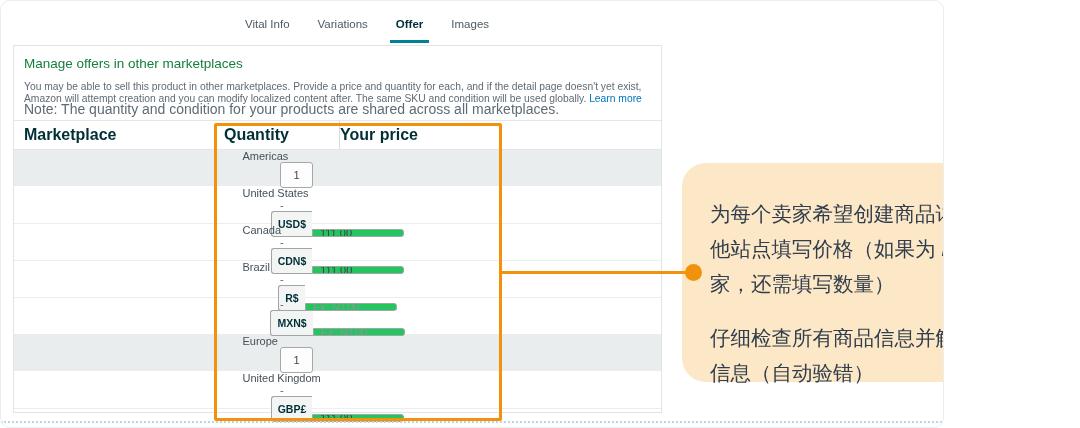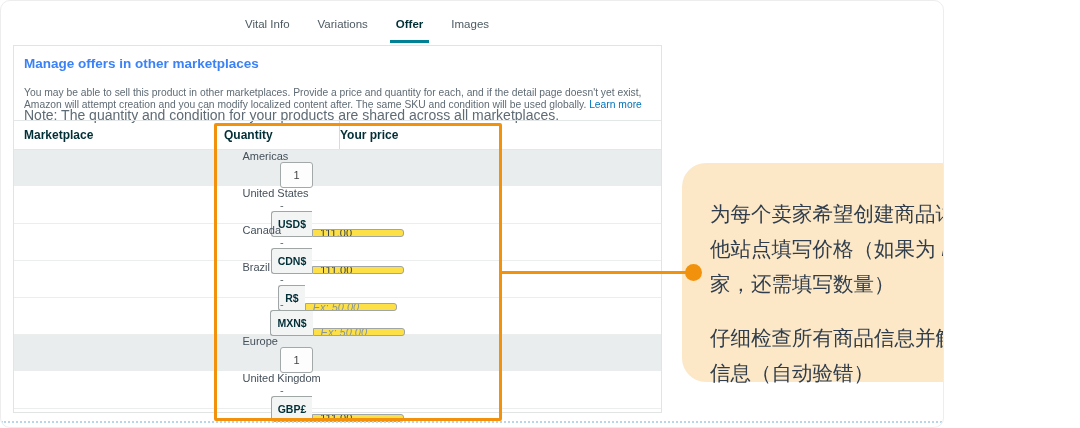--- a/index.html
+++ b/index.html
@@ -20,31 +20,31 @@
     border-bottom:3px solid transparent; cursor:pointer; white-space:nowrap;
   }
   .tab.active{ font-weight:bold; color:#002f36; border-bottom-color:#008296; }
 
   
   .panel{
     position:absolute; left:12px; top:44px; width:649px; height:368px;
     background:#fff; border:1px solid #e0e4e4;
   }
   .panel-head{ padding:10px 12px 0 10px; }
-  .panel-title{ font-size:13.5px; font-weight:bold; color:#3b82f6; margin-bottom:16px; }
+  .panel-title{ font-size:13.5px; font-weight:normal; color:#15803d; margin-bottom:10px; }
   .panel-desc{ font-size:10.3px; line-height:11.5px; color:#5f6b74; }
   .learn-more{ color:#0073bb; text-decoration:none; cursor:pointer;margin-top:28px; }
   .panel-note{ font-size:14px; line-height:11.5px; color:#5f6b74; }
 
   
   .mtable{ position:absolute; left:0; top:74px; right:0; }
   .trow{ display:flex; align-items:center; }
   .thead{
     height:30px; border-top:1px solid #e3e7e7; border-bottom:1px solid #e3e7e7;
-    font-size:12px; font-weight:bold; color:#002f36;
+    font-size:16px; font-weight:bold; color:#002f36;
   }
   .col-market{ width:210px; padding-left:10px; }
   .col-qty{ width:115px; }
   .col-price{ flex:1; }
   .thead .col-price{ border-left:1px solid #d6dbdb; line-height:28px; align-self:stretch; }
   .thead .col-qty{ line-height:28px; }
 
   .brow{ height:37px; font-size:11px; color:#4a545c; border-bottom:1px solid #eceeee;flex-direction:column; }
   .brow.group{ background:#e9eded; border-bottom:1px solid #fff; }
   .mk-label{ color:#44505a; }
@@ -57,21 +57,21 @@
   }
   .price-group{ display:flex; align-items:stretch; height:26px; }
   .cur-prefix{
     display:flex; align-items:center; padding:0 6px;
     border:1px solid #a0a5a5; border-right:none; border-radius:3px 0 0 3px;
     background:#f3f5f5; font-size:10.5px; font-weight:bold; color:#002f36;
     white-space:nowrap;
   }
   .price-input{
     width:92px; border:1px solid #a0a5a5; border-radius:0 3px 3px 0;
-    font-size:11px; color:#3a4248; padding:0 7px; background:#fde047;
+    font-size:11px; color:#3a4248; padding:0 7px; background:#22c55e;
     font-family:inherit;
     margin-top:18px;
   }
   .price-input::placeholder{ font-style:italic; color:#8b9797; opacity:1; }
 
   
   .hl-box{
     position:absolute; left:213px; top:122px; width:288px; height:298px;
     border:3px solid #f2920c; border-radius:2px; z-index:6; pointer-events:none;
   }

